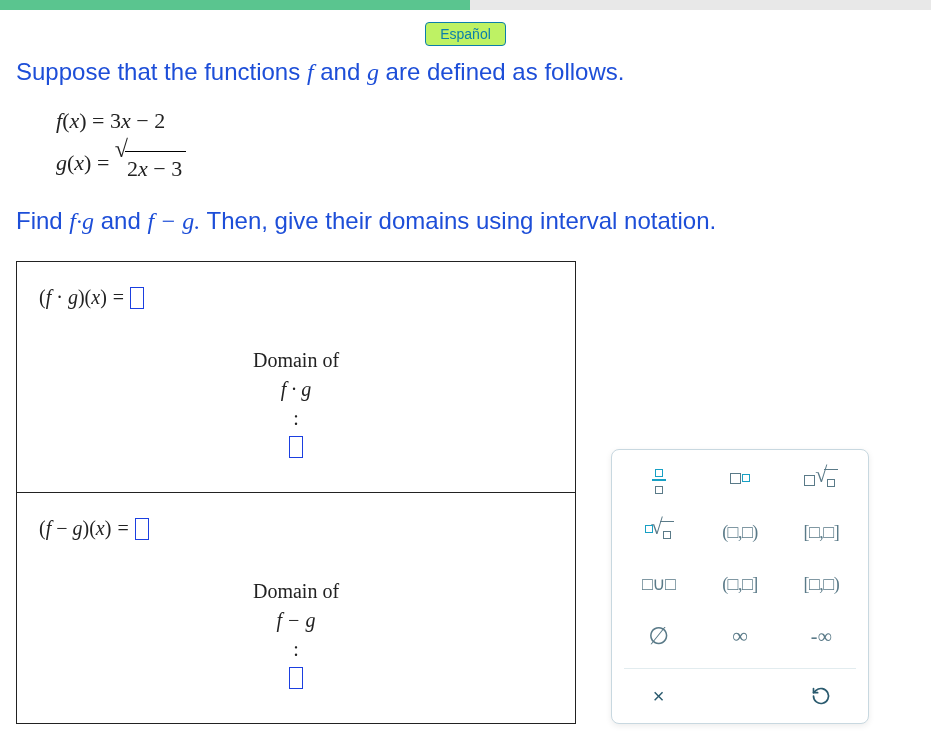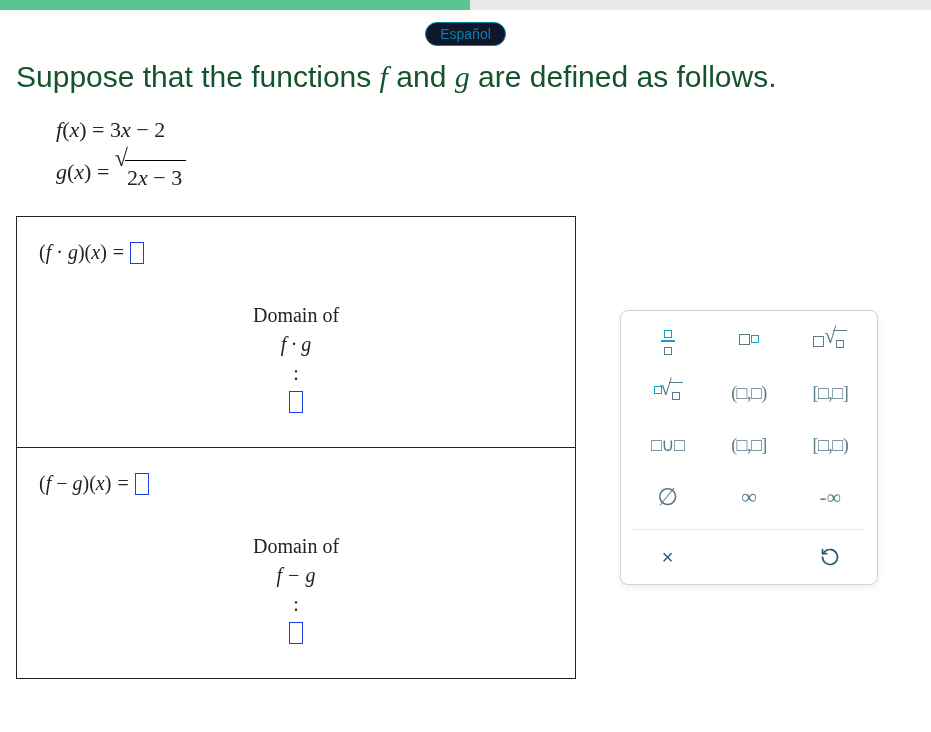--- a/index.html
+++ b/index.html
@@ -18,29 +18,29 @@
   .topbar .green { background: #5ac58f; flex: 0 0 470px; height: 100%; }
   .topbar .gray { background: #e8e8e8; flex: 1; height: 100%; }
   .content {
     padding: 12px 16px 24px 16px;
   }
   .lang-pill-wrap { text-align: center; margin-bottom: 8px; }
   .lang-pill {
     display: inline-block;
     border: 1px solid #0b7fab;
     color: #0b7fab;
-    border-radius: 12px;
+    border-radius: 4px;
     padding: 3px 14px;
     font-size: 14px;
     cursor: pointer;
-    background: #0f172a;
+    background: #bef264;
   }
   .intro, .find-line {
-    font-size: 30px;
-    color: #14532d;
+    font-size: 24px;
+    color: #1d4ed8;
     line-height: 1.5;
   }
   .mathit { font-family: 'Times New Roman', serif; font-style: italic; }
   .func-defs {
     margin: 14px 0 18px 40px;
     font-family: 'Times New Roman', serif;
     font-style: italic;
     font-size: 22px;
     line-height: 1.5;
   }
@@ -51,23 +51,23 @@
   }
   .sqrt-sym { font-style: normal; font-size: 24px; line-height: 1; margin-top:-2px;}
   .sqrt-arg {
     border-top: 1.5px solid #000;
     padding: 0 4px 0 2px;
     margin-left: -3px;
     margin-top: 12px;
   }
   .panels {
     display: flex;
-    gap: 44px;
+    gap: 35px;
     margin-top: 22px;
-    align-items: center;
+    align-items: flex-end;
   }
   .answer-box {
     border: 1.5px solid #222;
     width: 560px;
   }
   .answer-section {
     padding: 24px 22px 34px 22px;
     border-bottom: 1.5px solid #222;
   }
   .answer-section:last-child { border-bottom: none; }
@@ -183,20 +183,23 @@
     <div class="row">
       <span>g</span><span class="nonital">(</span><span>x</span><span class="nonital">)</span>
       &nbsp;<span class="nonital">=</span>&nbsp;
       <span class="sqrt-wrap">
           <span class="sqrt-sym">√</span>
           <span class="sqrt-arg"><span class="nonital">2</span>x <span class="nonital">− 3</span></span>
         </span>
     </div>
   </div>
 
+  <div class="find-line">
+    <span>Find </span><span class="mathit">f·g</span><span> and </span><span class="mathit">f − g.</span><span> Then, give their domains using interval notation.</span>
+  </div>
 
   <div class="panels">
 
     <div class="answer-box">
       <div class="answer-section">
         <div class="ans-line">
           <span class="mathit"><span class="nonital">(</span>f <span class="nonital">·</span> g<span class="nonital">)(</span>x<span class="nonital">)</span></span>
           <span class="nonital">=</span>
           <span class="input-slot"></span>
         </div>

